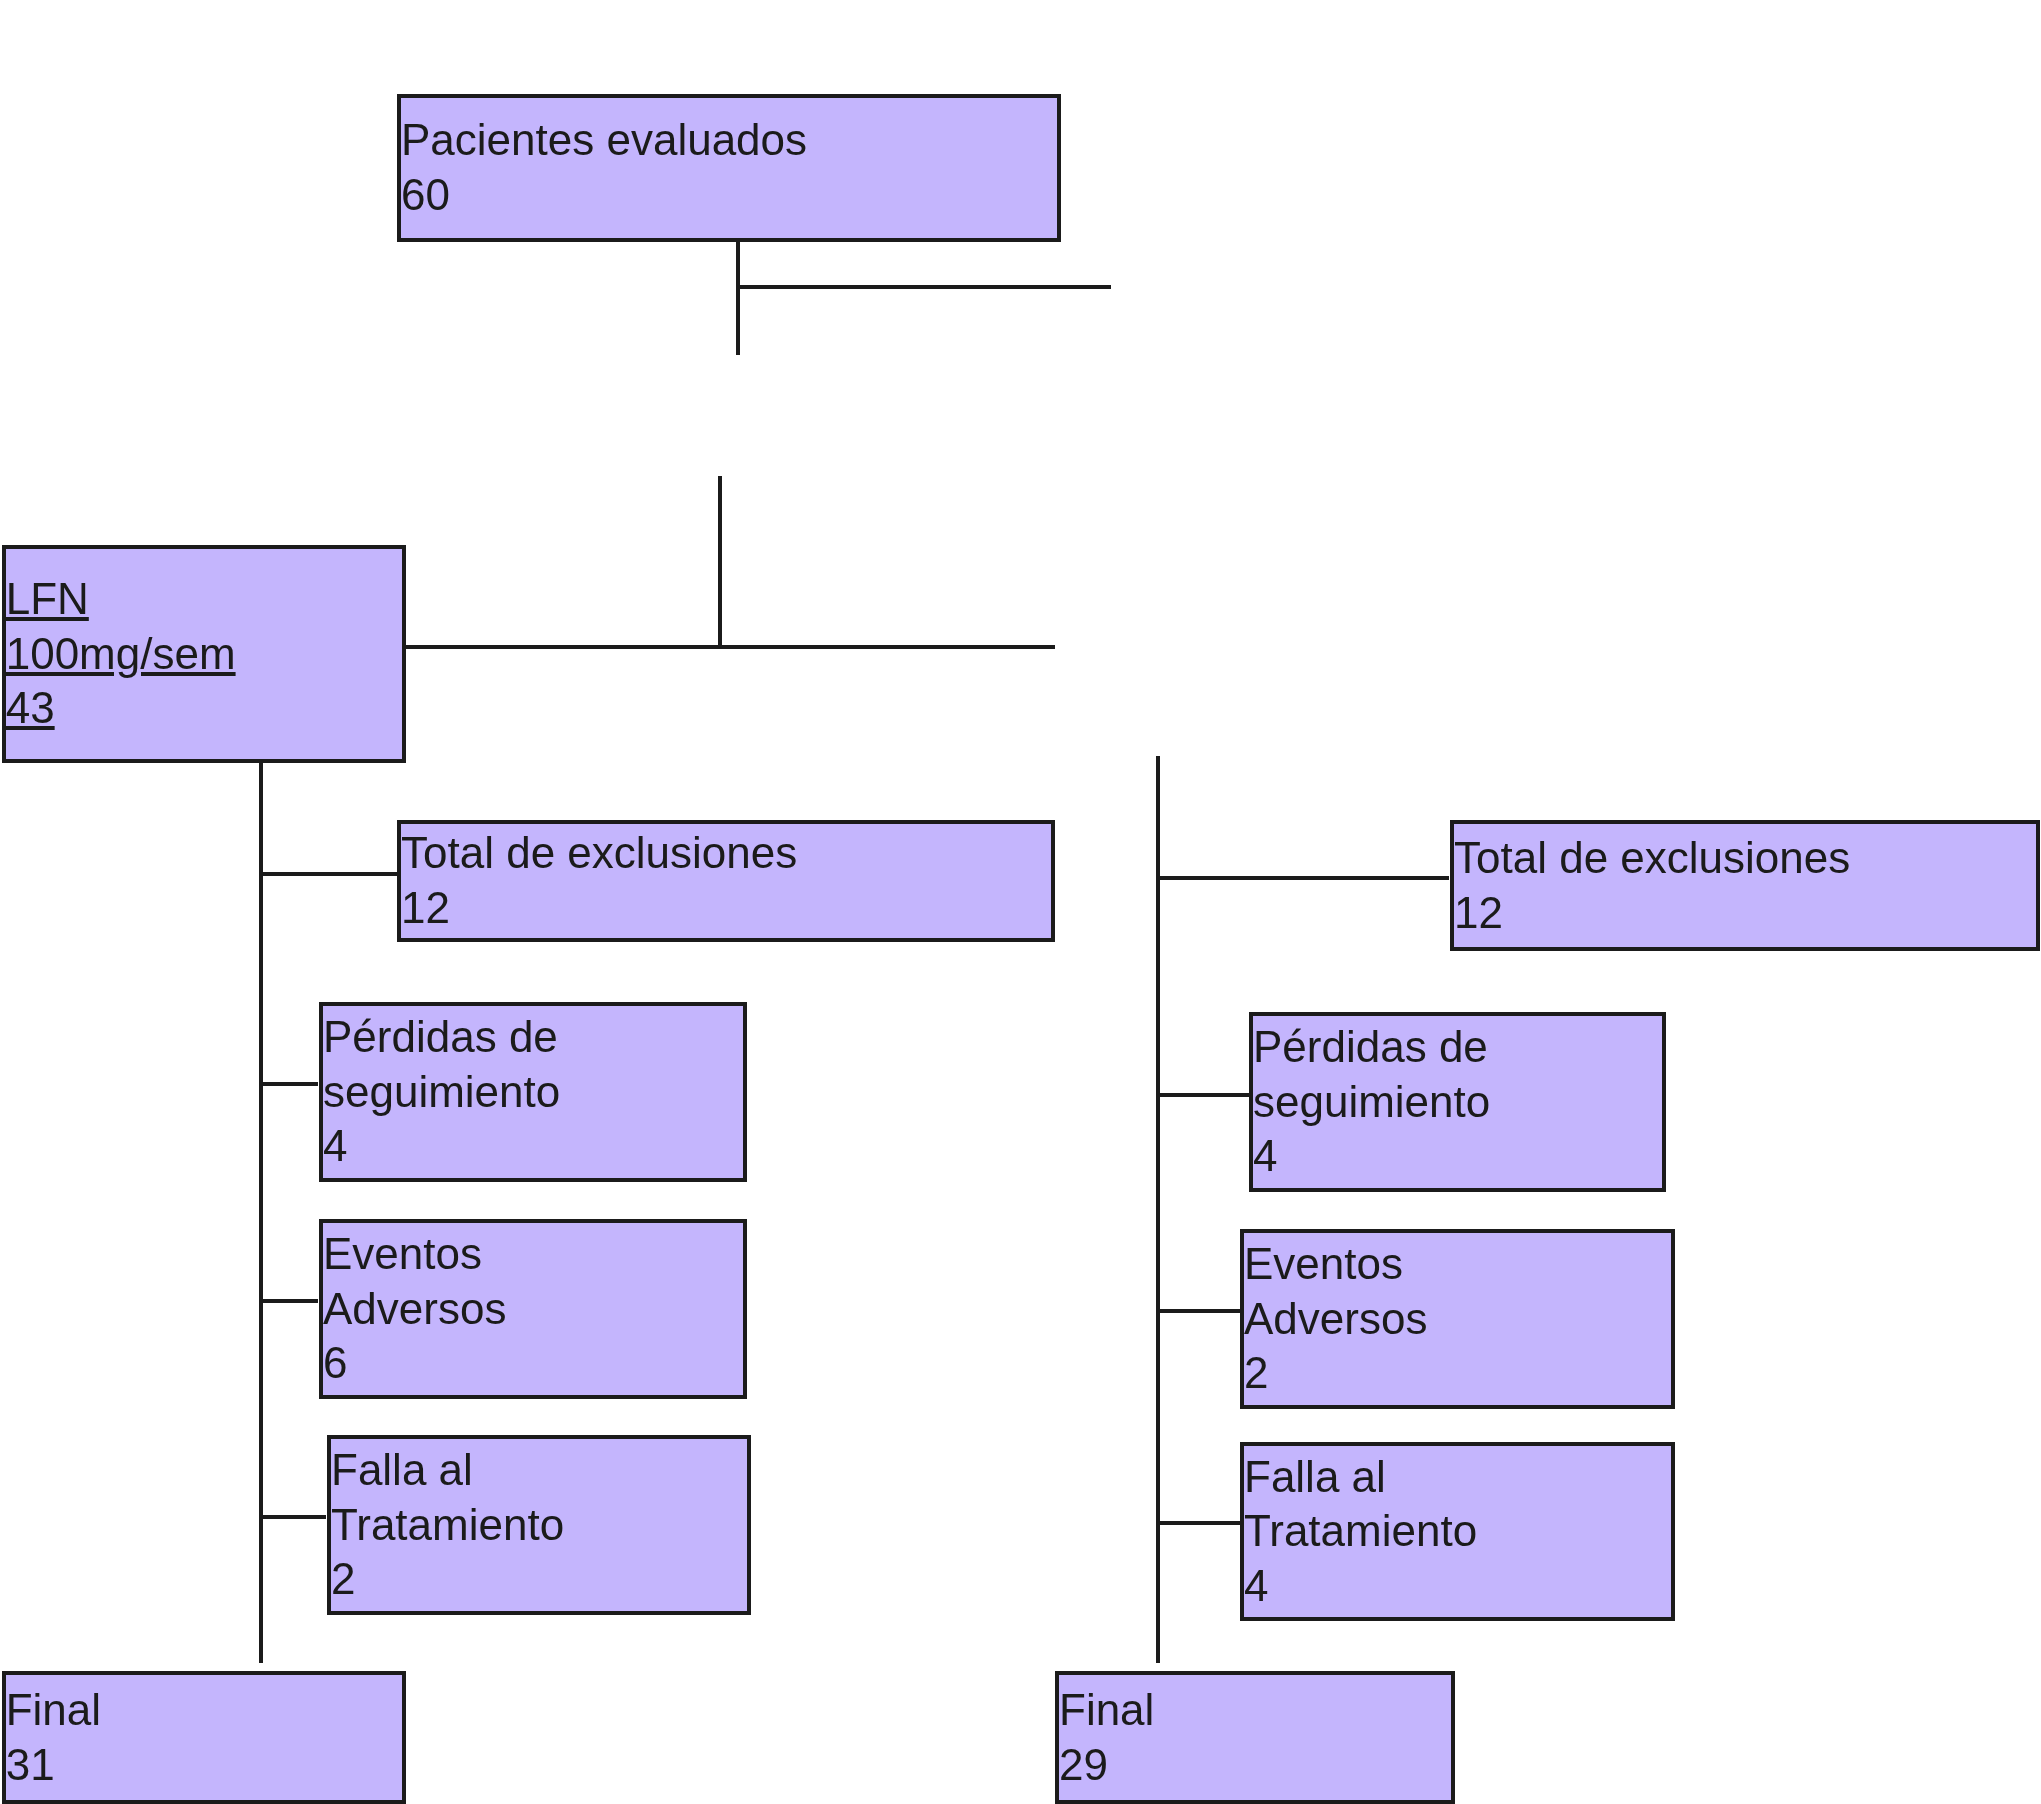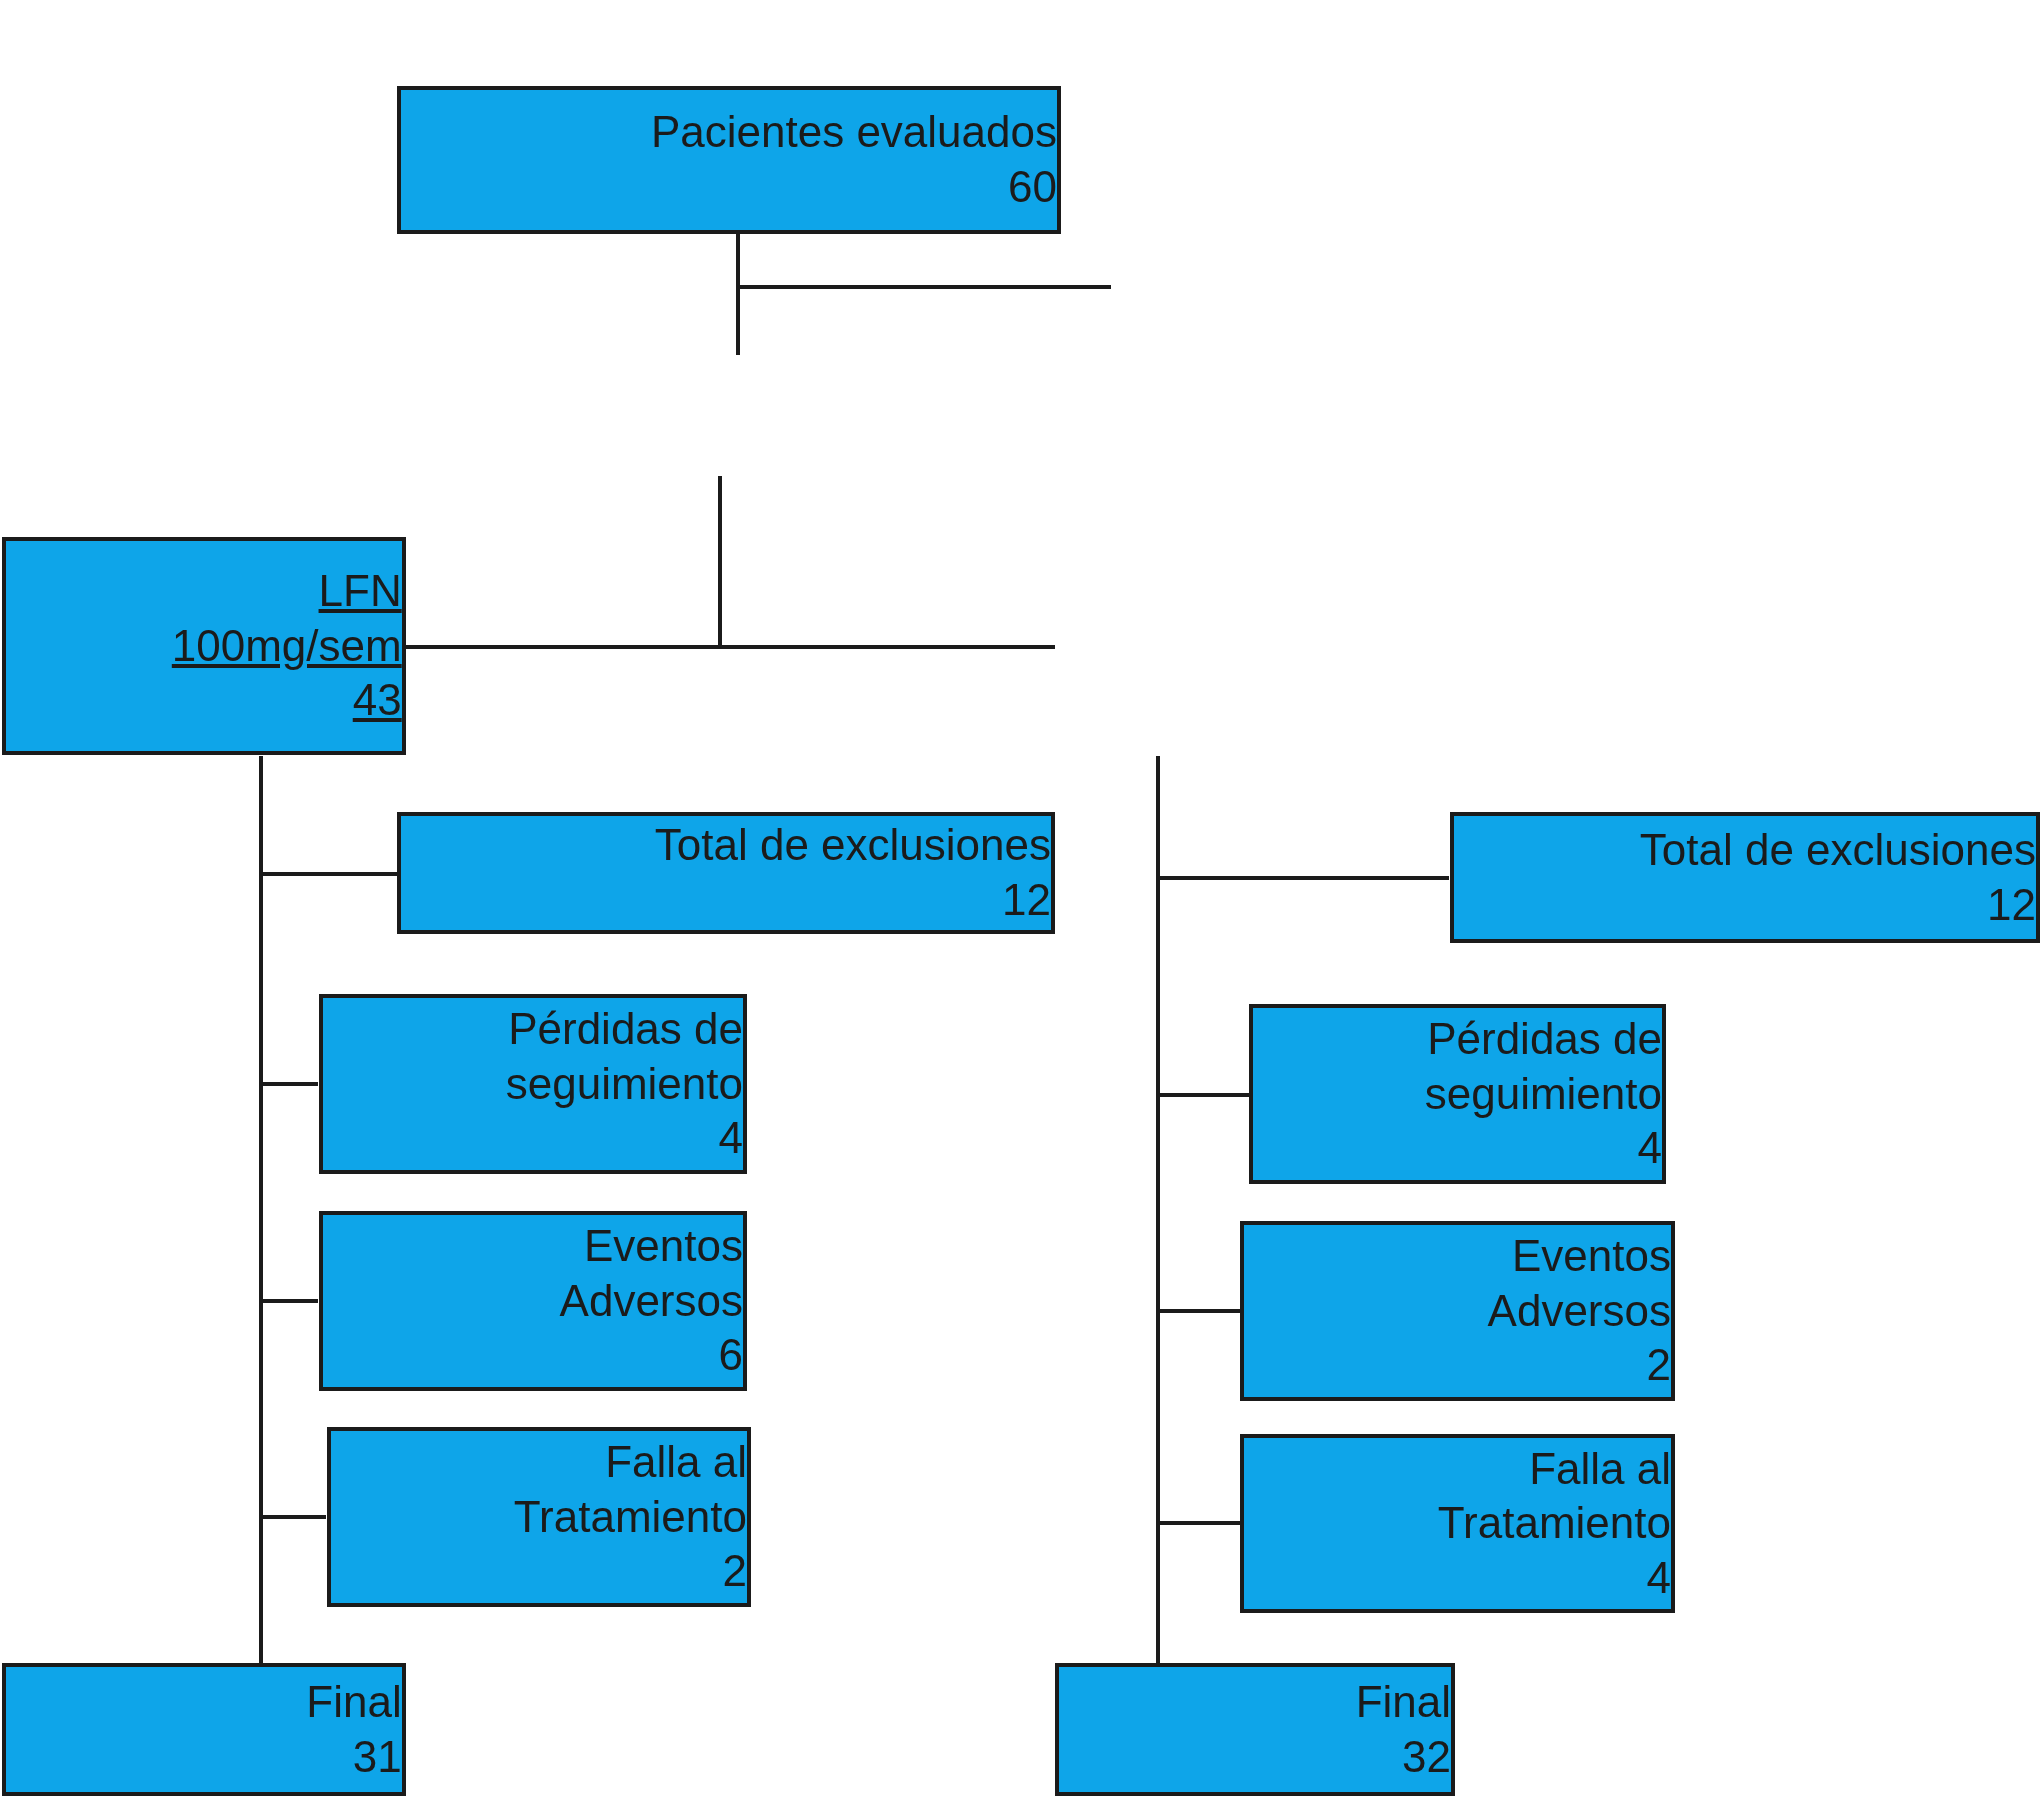--- a/index.html
+++ b/index.html
@@ -22,29 +22,30 @@
     top: 5.2px;
     font-size: 45px;
     line-height: 1.15;
     white-space: nowrap;
     color: #1b1b1b;
   }
   .node {
     position: absolute;
     box-sizing: border-box;
     border: 4.4px solid #1b1b1b;
-    background: #0ea5e9;
+    background: #c4b5fd;
     display: flex;
     flex-direction: column;
     justify-content: center;
-    align-items: flex-end;
+    align-items: flex-start;
     text-align: center;
     font-size: 44px;
     line-height: 1.24;
     z-index: 2;
+    margin-top: 8px;
   }
   .node .line {
     white-space: nowrap;
   }
   .connector {
     position: absolute;
     background: #1b1b1b;
     z-index: 1;
   }
   
@@ -160,17 +161,17 @@
     <div class="line">4</div>
   </div>
 
   <div class="node" id="box-final-lfn">
     <div class="line">Final</div>
     <div class="line">31</div>
   </div>
 
   <div class="node" id="box-final-mtx">
     <div class="line">Final</div>
-    <div class="line">32</div>
+    <div class="line">29</div>
   </div>
 
 </div>
 
 
 </body></html>

